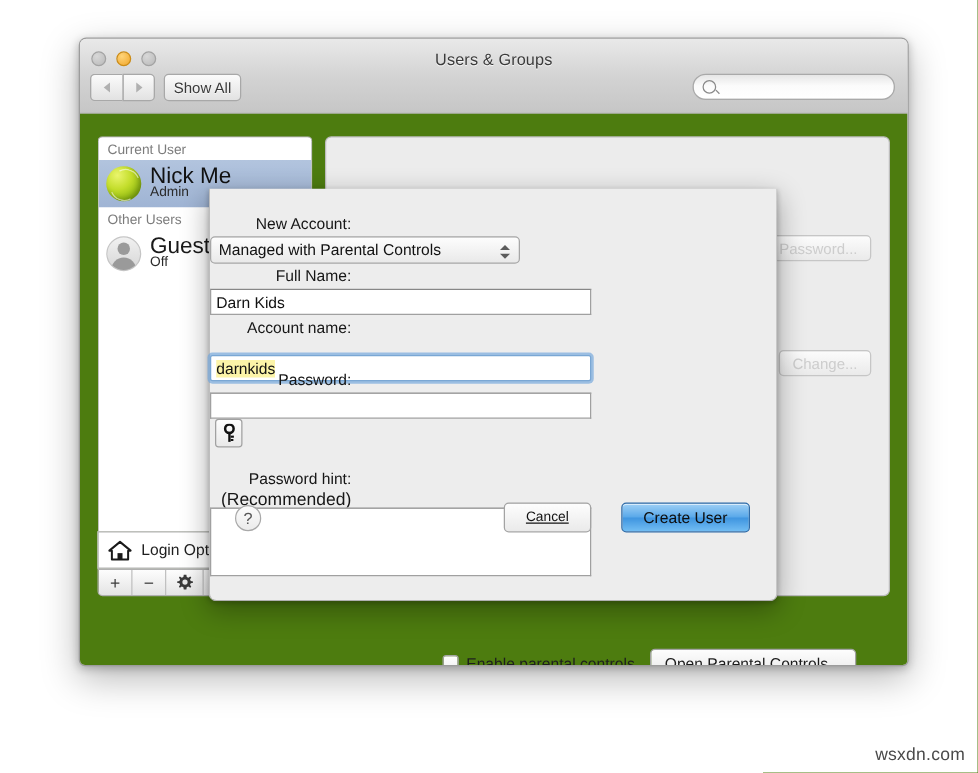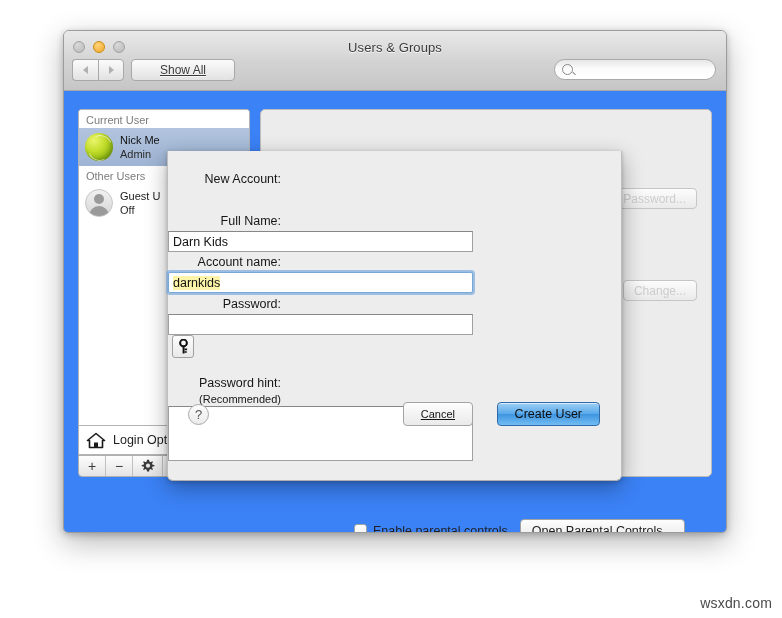--- a/index.html
+++ b/index.html
@@ -91,31 +91,30 @@
     border-bottom: 4px solid transparent;
   }
   .tri.l { border-right: 5px solid #b0b0b0; }
   .tri.r { border-left: 5px solid #b0b0b0; }
 
   #showall {
     position: absolute;
     left: 67px;
     top: 28px;
     height: 22px;
-    padding: 0 28px;
+    padding: 0 7px;
     border-radius: 4px;
     background: linear-gradient(to bottom, #fbfbfb, #e2e2e2);
     border: 1px solid #a8a8a8;
     font-size: 12px;
     color: #3a3a3a;
     display: flex;
     align-items: center;
     box-sizing: border-box;
     text-shadow: 0 1px 0 rgba(255,255,255,0.7);
-    text-decoration: underline;
   }
 
   #searchfield {
     position: absolute;
     right: 10px;
     top: 28px;
     width: 162px;
     height: 21px;
     border-radius: 11px;
     background: linear-gradient(to bottom, #e6e6e6, #fbfbfb 45%, #ffffff);
@@ -148,21 +147,21 @@
     font-size: 11px;
     margin-left: 5px;
     width: 125px;
     color: #333;
   }
 
   
   #body {
     position: relative;
     height: 442px;
-    background: #3b82f6;
+    background: #4d7c0f;
   }
 
   
   #sidebar {
     position: absolute;
     left: 14px;
     top: 18px;
     width: 172px;
     height: 316px;
     background: #ffffff;
@@ -231,21 +230,21 @@
   .avatar.guest:after {
     content: "";
     position: absolute;
     left: 50%; top: 16px;
     width: 20px; height: 16px;
     background: #9a9a9a;
     border-radius: 10px 10px 0 0;
     transform: translateX(-50%);
   }
   .uname {
-    font-size: 11px;
+    font-size: 18px;
     color: #1a1a1a;
     line-height: 15px;
   }
   .user-row.selected .uname { color: #111; }
   .usub {
     font-size: 11px;
     color: #2b2b2b;
     line-height: 13px;
   }
 
@@ -411,21 +410,21 @@
     width: 122px;
     text-align: right;
     font-size: 12.5px;
     color: #161616;
     padding-right: 9px;
     box-sizing: border-box;
     line-height: 20px;
   }
   .flabel small {
     display: block;
-    font-size: 11px;
+    font-size: 14px;
     color: #161616;
     line-height: 13px;
   }
   .tfield {
     height: 21px;
     width: 305px;
     background: #fff;
     border: 1px solid #a0a0a0;
     border-top-color: #878787;
     box-sizing: border-box;
@@ -650,28 +649,35 @@
     <div id="parental-row">
       <span class="real-check"></span>
       <span id="parental-label">Enable parental controls</span>
       <span id="open-parental">Open Parental Controls...</span>
     </div>
 
     <div id="sheet">
 
       <div class="frow" style="left:0; top:18px;">
         <span class="flabel">New Account:</span>
+        <span id="popup">
+          <span>Managed with Parental Controls</span>
+          <span class="stepper">
+            <span class="arrow-up"></span>
+            <span class="arrow-dn"></span>
+          </span>
+        </span>
       </div>
 
       <div class="frow" style="left:0; top:60px;">
         <span class="flabel">Full Name:</span>
         <span class="tfield">Darn Kids</span>
       </div>
 
-      <div class="frow" style="left:0; top:101px;">
+      <div class="frow" style="left:0; top:101px;gap:12px;">
         <span class="flabel">Account name:</span>
         <span class="tfield focused">
           <span class="hl">darnkids</span>
         </span>
       </div>
 
       <div class="frow" style="left:0; top:143px;">
         <span class="flabel">Password:</span>
         <span class="tfield"></span>
         <span id="key-btn">

